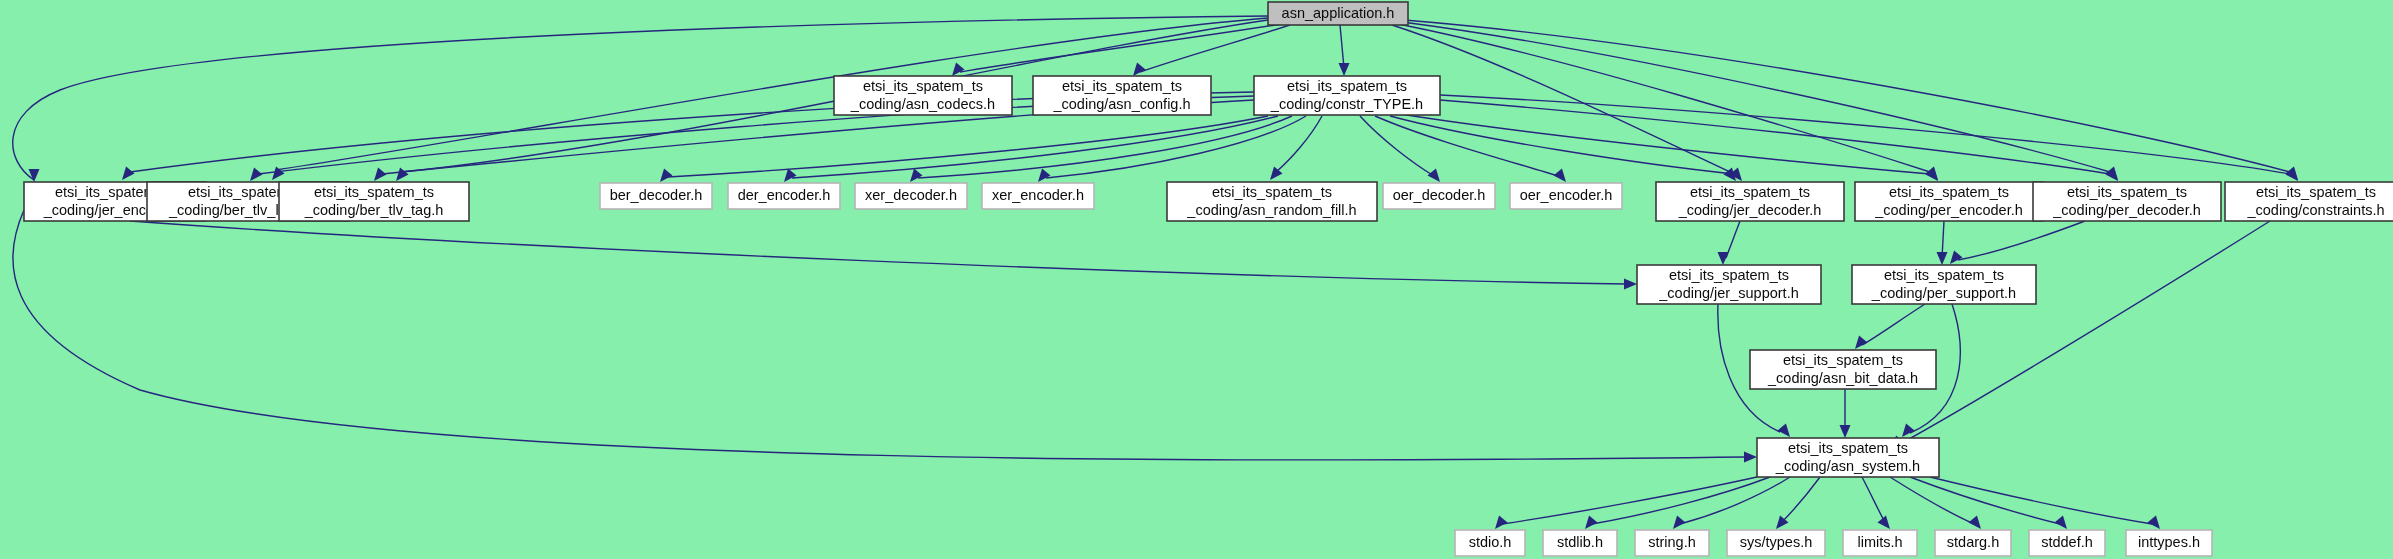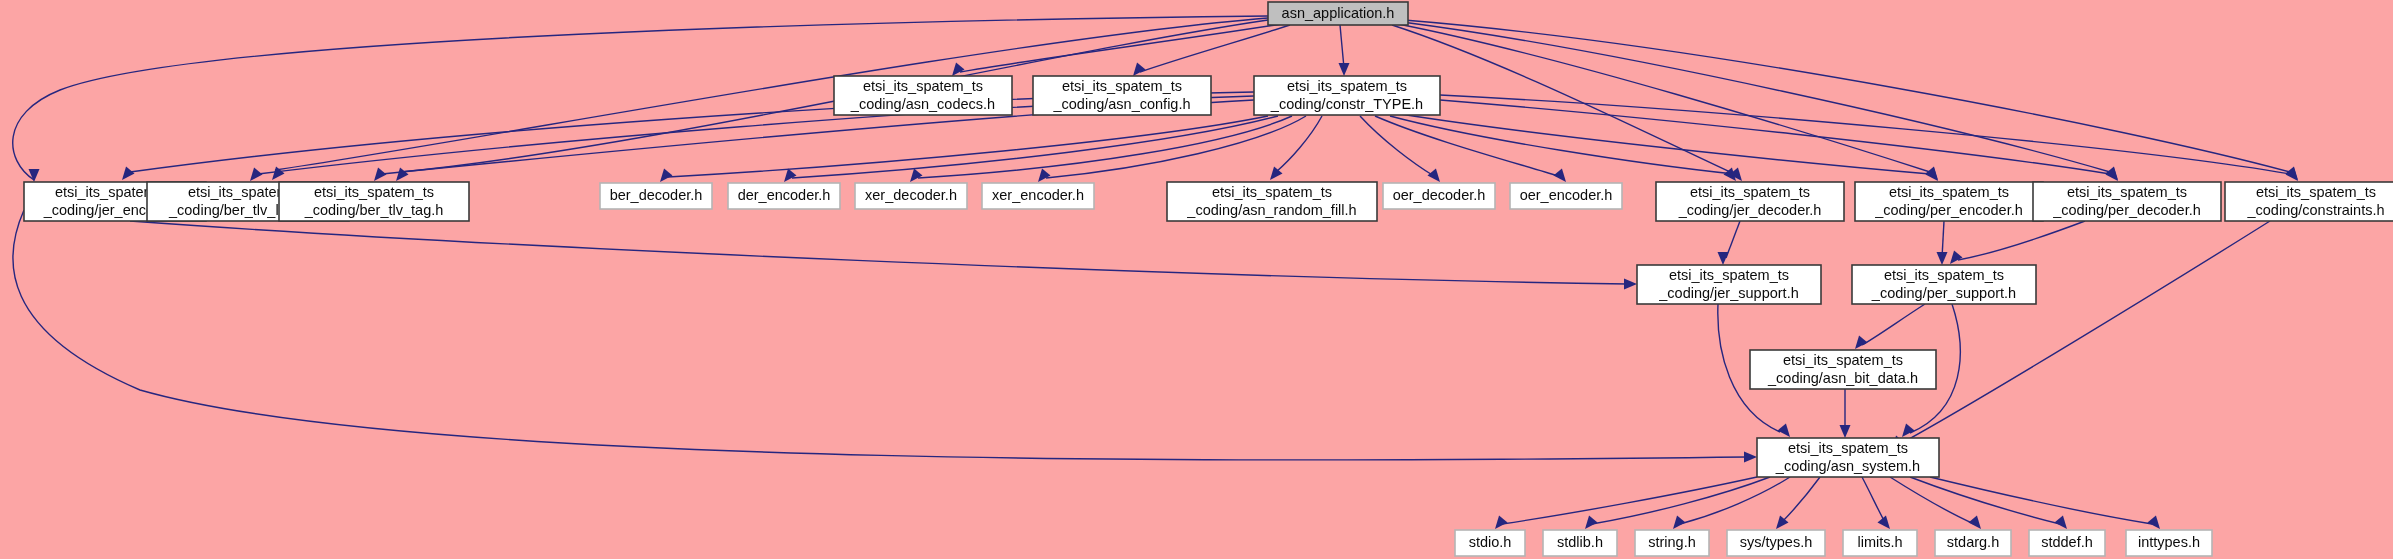--- a/index.html
+++ b/index.html
@@ -8,21 +8,21 @@
     background: #ffffff;
   }
   body {
     font-family: "Liberation Sans", sans-serif;
   }
   #graph-root {
     position: relative;
     width: 2393px;
     height: 559px;
     overflow: hidden;
-    background: #fca5a5;
+    background: #86efac;
   }
   #graph-svg {
     position: absolute;
     top: 0;
     left: 0;
     width: 2393px;
     height: 559px;
   }
   .edge {
     fill: none;

